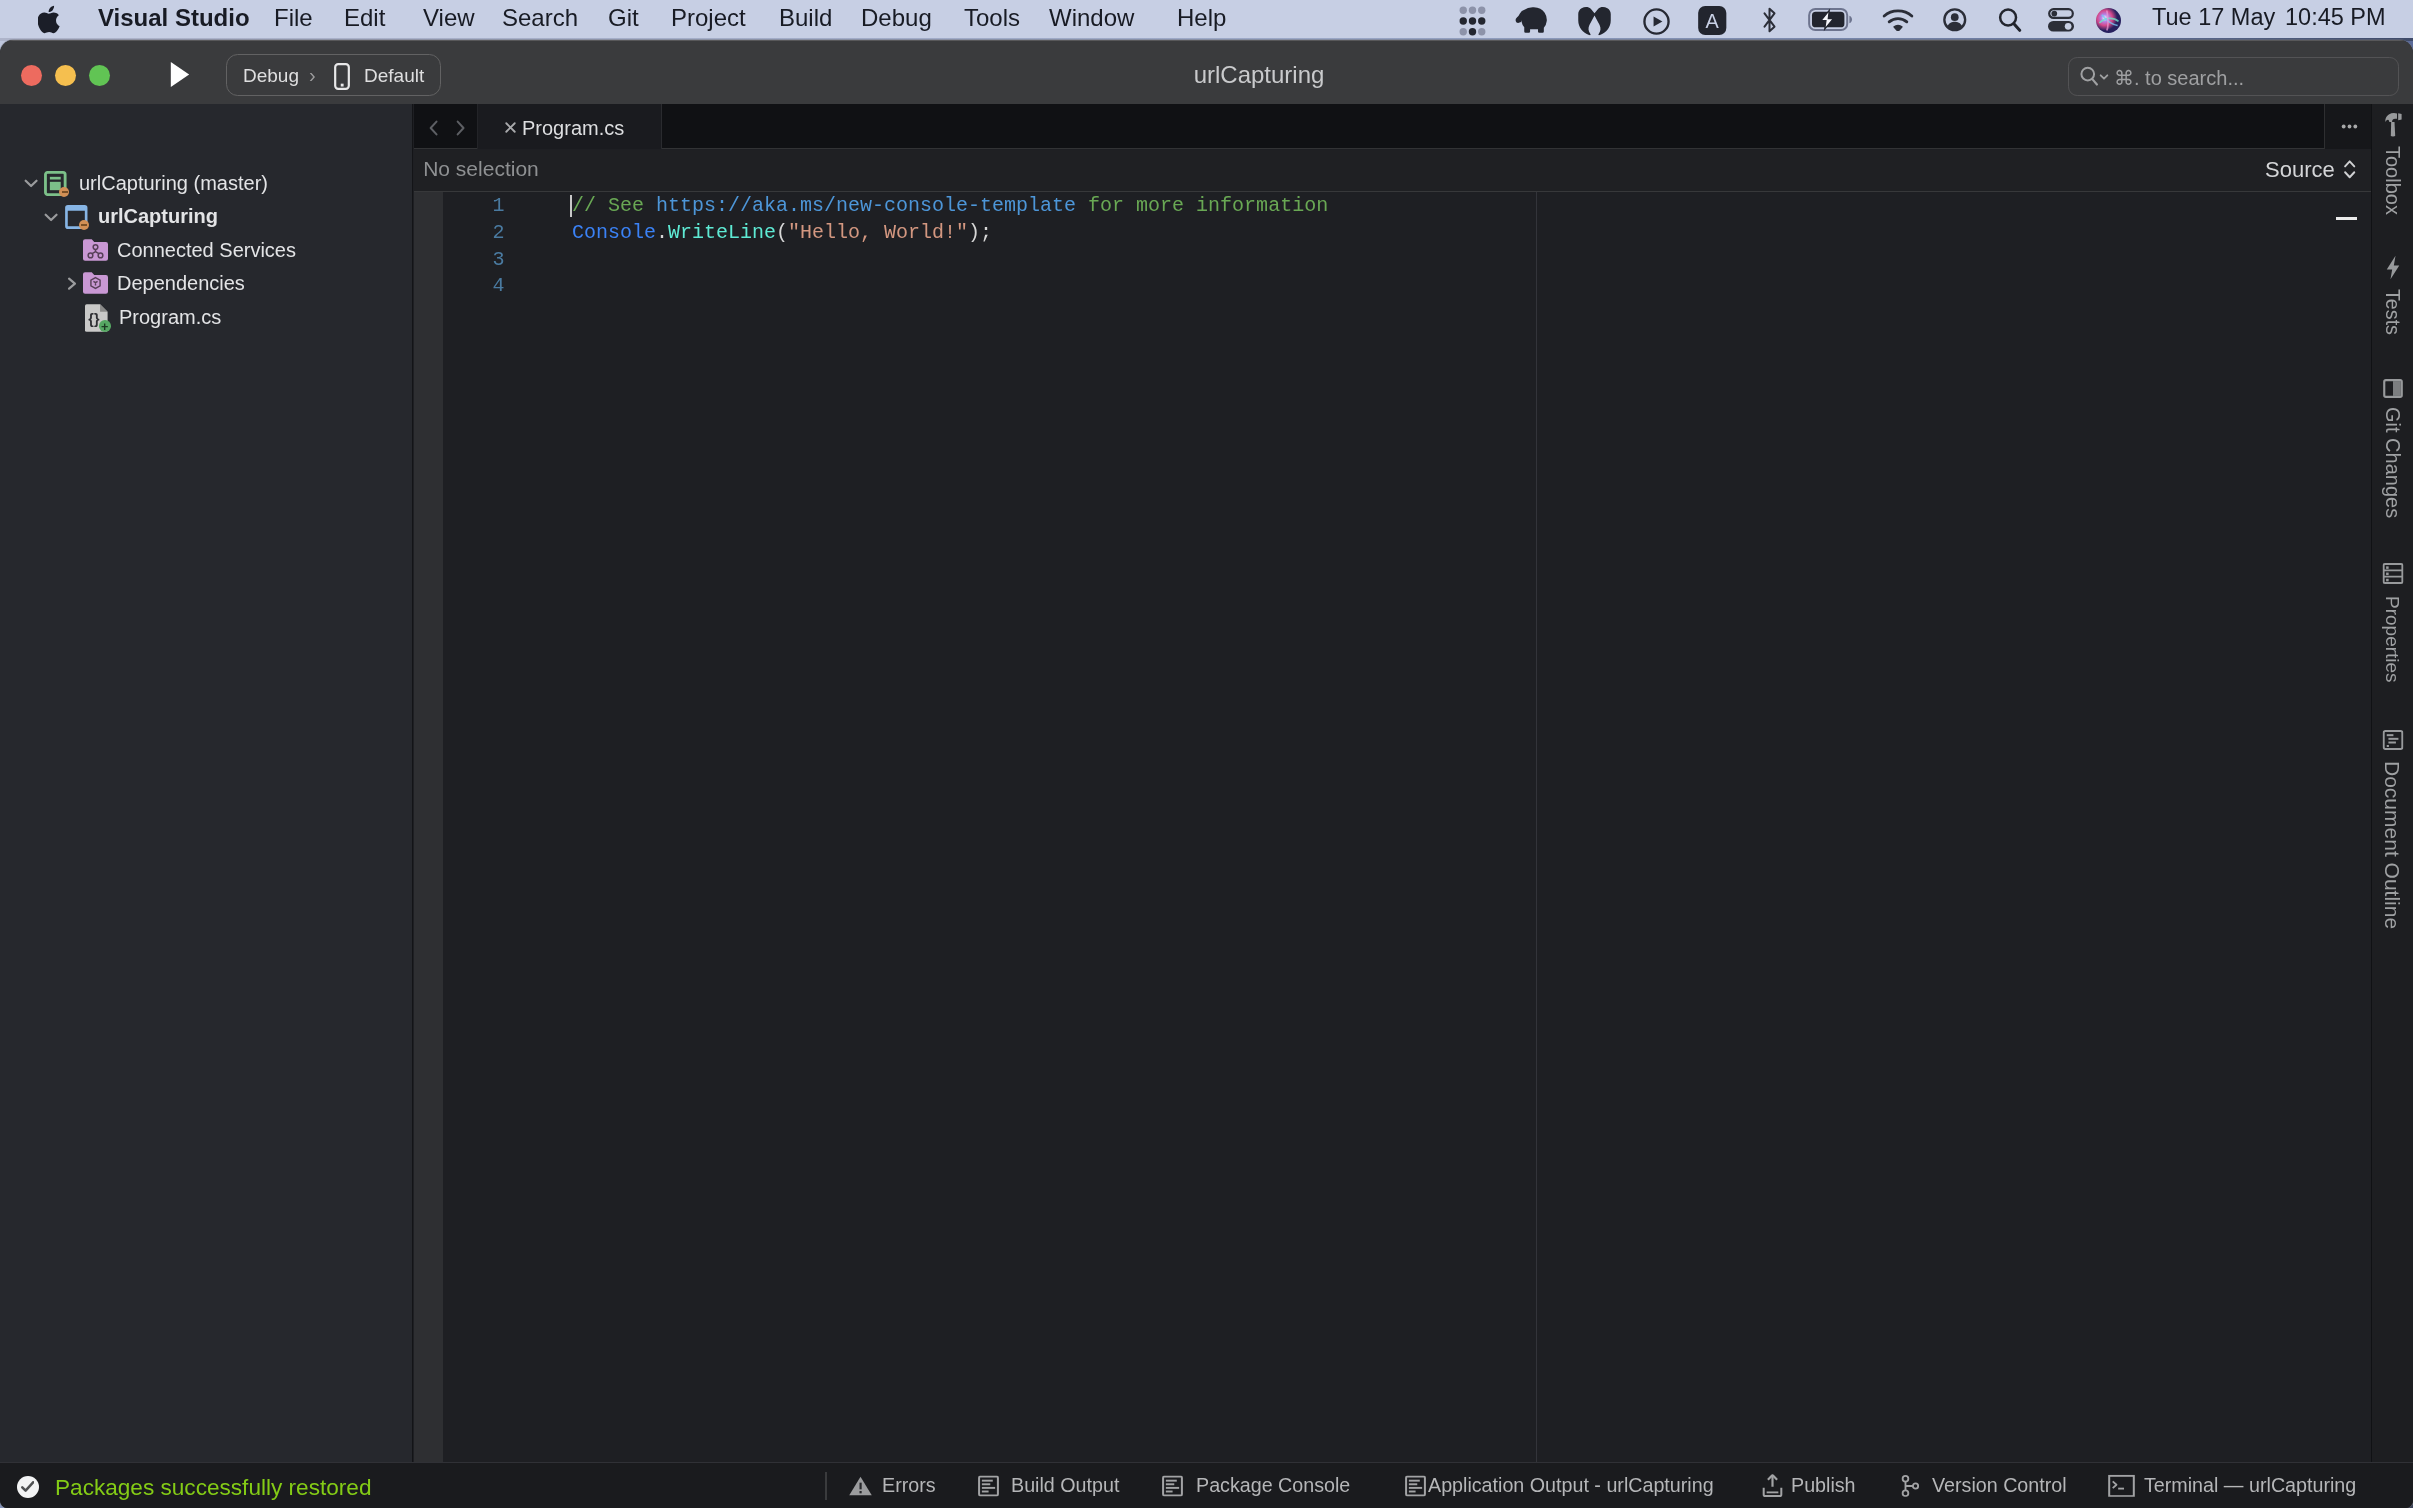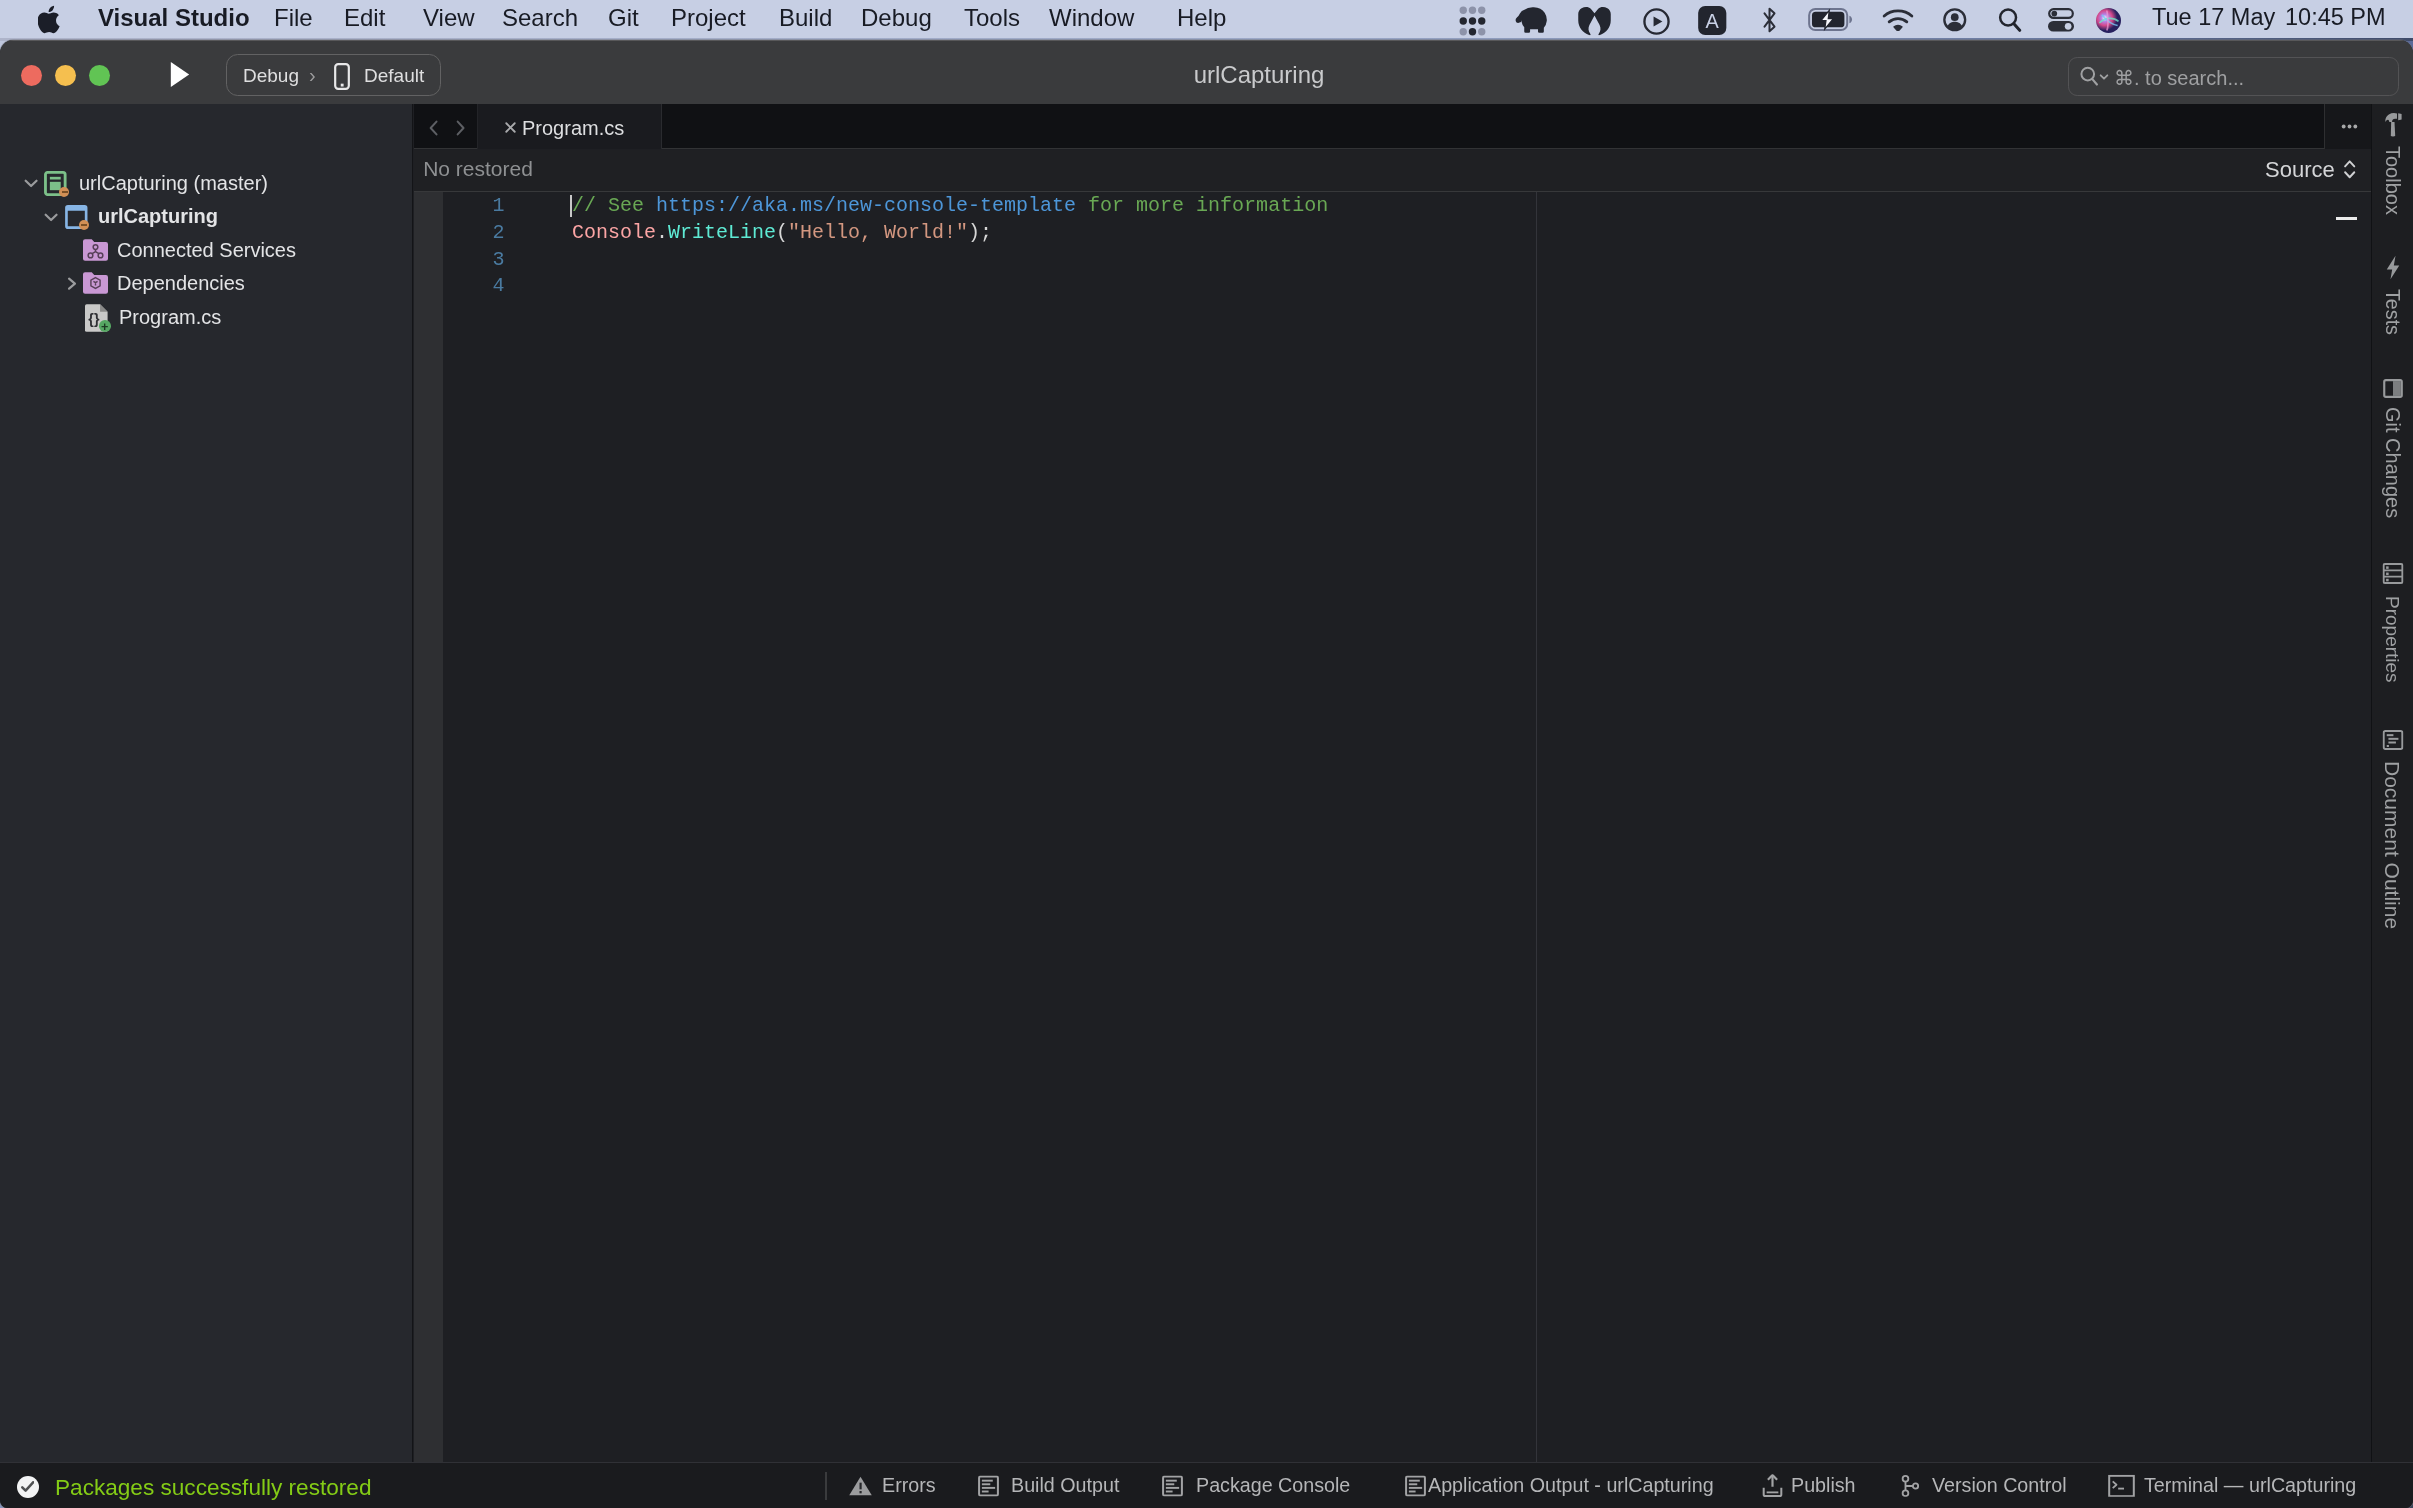--- a/index.html
+++ b/index.html
@@ -30,21 +30,21 @@
   #tabbar { position:absolute; left:0; top:0; width:1957px; height:45px; background:#101114; border-bottom:0.8px solid #323335; }
   #navbox { position:absolute; left:0; top:0; width:64px; height:45px; border-right:0.8px solid #232428; color:#606266; }
   #activetab { position:absolute; left:64px; top:0; width:184px; height:45px; background:#1a1b1f; border-right:0.8px solid #2a2b2f; color:#dedfe1; font-size:20px; }
   #tabrest { position:absolute; left:248px; top:0; right:47px; height:45px; }
   #tabmore { position:absolute; right:0; top:0; width:47px; height:45px; border-left:0.8px solid #2e2f31; background:#16171a; color:#c6c7c9; }
   #breadcrumb { position:absolute; left:0; top:46px; width:1957px; height:42px; background:#1f2023; border-bottom:0.8px solid #37383a; color:#8e9092; font-size:21px; }
   #codearea { position:absolute; left:0; top:88px; width:1957px; height:1270px; background:#1e1f23; }
   #indmargin { position:absolute; left:0; top:0; width:28.5px; height:1270px; background:#2e2f32; }
   .ln { position:absolute; left:28.5px; width:62px; text-align:right; color:#4a7aa0; font-family:"Liberation Mono", monospace; font-size:20px; line-height:27px; }
   .codeline { position:absolute; left:158px; white-space:pre; font-family:"Liberation Mono", monospace; font-size:20px; line-height:27px; color:#d6d6d6; }
-  .cg { color:#69a854; } .cb { color:#4d96d8; } .ct { color:#fca5a5; } .cy { color:#5eead4; } .cs { color:#d39780; } .cw { color:#d6d6d6; }
+  .cg { color:#69a854; } .cb { color:#4d96d8; } .ct { color:#3b82f6; } .cy { color:#5eead4; } .cs { color:#d39780; } .cw { color:#d6d6d6; }
 
   #rightbar { position:absolute; left:2371px; top:64px; width:43px; height:1358px; background:#1d1e21; border-left:0.8px solid #101114; }
   .vlabel { position:absolute; left:50%; transform:translateX(-53%); writing-mode:vertical-rl; color:#9fa1a3; font-size:22px; white-space:nowrap; }
   .vicon { position:absolute; left:50%; transform:translateX(-50%); }
 
   #statusbar { position:absolute; left:0; top:1422px; width:2413px; height:46px; border-top:0.8px solid #303136; background:#1a1b1e; color:#cdced0; font-size:23.5px; }
   .sbitem { position:absolute; top:50%; transform:translateY(-52%); white-space:nowrap; color:#b5b6b8; font-size:19.7px; }
   .sbicon { position:absolute; top:50%; transform:translateY(-50%); }
 </style>
 </head>
@@ -256,21 +256,21 @@
           <svg class="abs" style="left:16px; top:20px;" width="17" height="5" viewBox="0 0 20 6">
               <g fill="#a8a9aa">
                 <circle cx="3" cy="3" r="2.3"></circle>
                 <circle cx="10" cy="3" r="2.3"></circle>
                 <circle cx="17" cy="3" r="2.3"></circle>
               </g>
             </svg>
         </div>
       </div>
       <div id="breadcrumb">
-        <span class="abs" style="left:9.2px; top:6.7px;">No restored</span>
+        <span class="abs" style="left:9.2px; top:6.7px;">No selection</span>
         <span class="abs" style="left:1851px; top:6.7px; color:#d4d5d7; font-size:22px;">Source</span>
         <svg class="abs" style="left:1929px; top:8.4px;" width="13.4" height="22.6" viewBox="0 0 16 27">
           <path d="M2.5 10 L8 4 L13.5 10" fill="none" stroke="#cfd0d2" stroke-width="2.3" stroke-linecap="round" stroke-linejoin="round"></path>
           <path d="M2.5 17 L8 23 L13.5 17" fill="none" stroke="#cfd0d2" stroke-width="2.3" stroke-linecap="round" stroke-linejoin="round"></path>
         </svg>
       </div>
       <div id="codearea">
         <div id="indmargin"></div>
         <div class="abs" style="left:1122px; top:0; width:1.3px; height:1270px; background:#33343a;"></div>
         <div class="ln" style="top:0px;">1</div>

